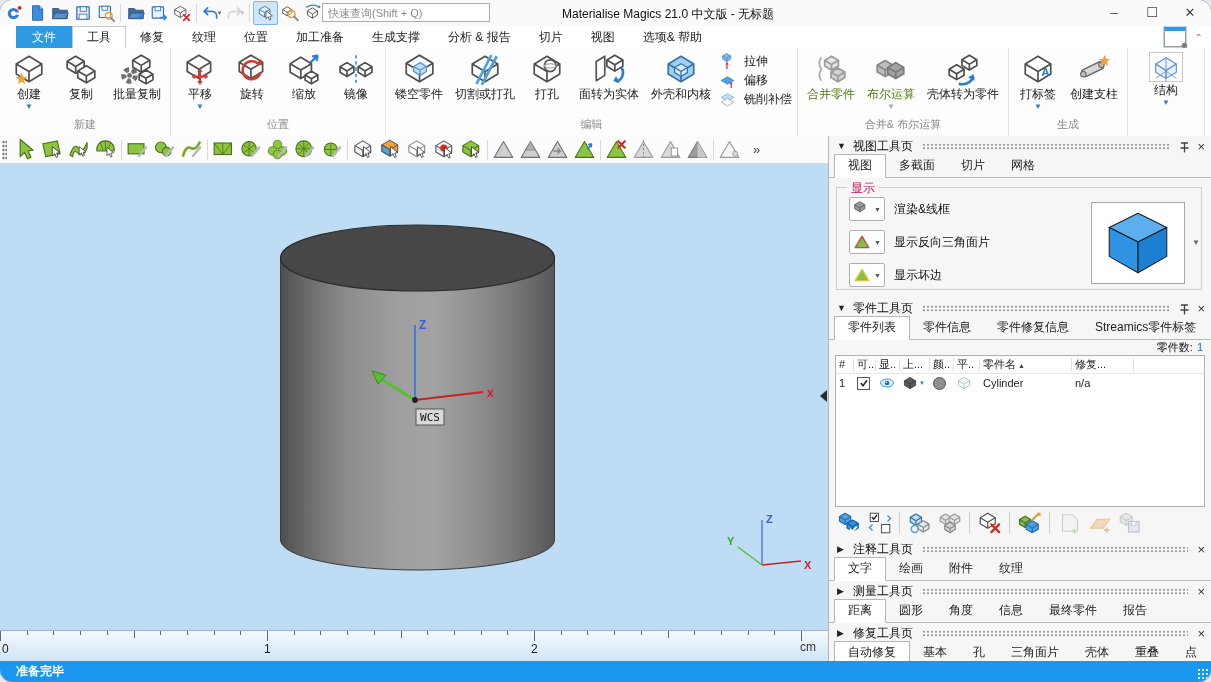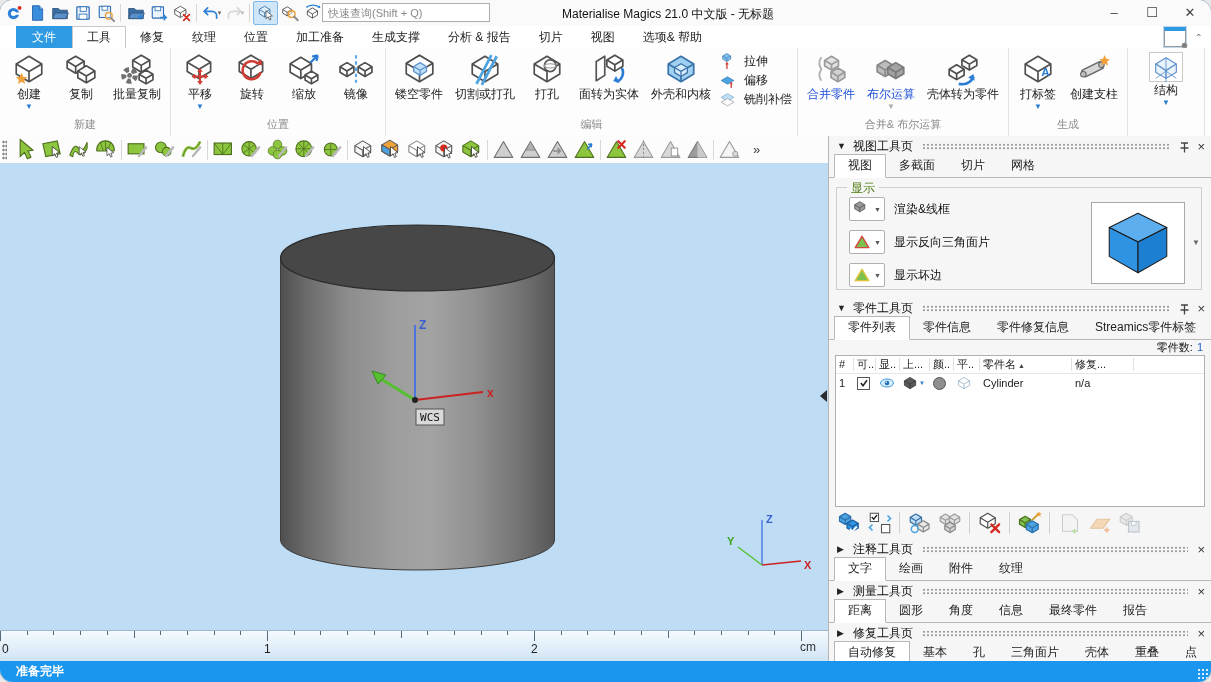--- a/index.html
+++ b/index.html
@@ -32,21 +32,21 @@
   #ribbon-collapse{color:#666;font-size:10px;transform:scaleY(.8);}
   
   #ribbon{position:absolute;top:48px;left:0;right:0;height:88px;background:#fdfdfd;border-bottom:1px solid #d5d5d5;display:flex;}
   .rgroup{display:flex;flex-direction:column;border-right:1px solid #e3e3e3;padding:1px 3px 0;}
   .rgroup-buttons{flex:1;display:flex;align-items:flex-start;}
   .rbtn{display:flex;flex-direction:column;align-items:center;padding:3px 6px 0;min-width:40px;text-align:center;}
   .rbtn .ribbon-icon{width:34px;height:34px;}
   .rbtn .lbl{font-size:12px;color:#222;margin-top:2px;white-space:nowrap;line-height:13px;}
   .rbtn.boxed .lbl{white-space:normal;width:58px;}
   .rbtn .dd{font-size:8px;line-height:8px;color:#2b7cd3;margin-top:2px;}
-  .rbtn.disabled .lbl{color:#1d4ed8;}
+  .rbtn.disabled .lbl{color:#4d7c0f;}
   .rbtn.disabled .dd{color:#aaa;}
   .rbtn.boxed .ribbon-icon{width:30px;height:26px;border:1px solid #c9c9c9;background:#fff;padding:1px;}
   .rgroup-label{text-align:center;font-size:11px;color:#8a8a8a;padding:3px 2px 4px;white-space:nowrap;}
   .rstack{display:flex;flex-direction:column;padding:4px 2px 0;}
   .srow{display:flex;gap:8px;height:19px;}
   .srow .sicon{width:17px;height:17px;}
   .srow .lbl{font-size:12px;color:#222;white-space:nowrap;}
   
   #seltoolbar{position:absolute;top:136px;left:0;width:828px;height:27px;background:#fcfcfc;border-bottom:1px solid #bfbfbf;
       display:flex;align-items:center;}
@@ -78,21 +78,21 @@
   .ph-title{font-size:12px;color:#111;white-space:nowrap;}
   .ph-dots{flex:1;height:7px;background:radial-gradient(#9a9a9a .9px,transparent 1.1px);background-size:4px 3.5px;margin:0 3px;}
   .ph-pin{width:13px;height:13px;}
   .ph-x{font-size:13px;color:#333;line-height:13px;}
   .ptabs{display:flex;align-items:flex-end;height:21px;border-bottom:1px solid #b7b7b7;padding-left:5px;position:relative;}
   .ptab{font-size:12px;color:#222;padding:2px 13px 3px;white-space:nowrap;}
   .ptab.active{background:#fff;border:1px solid #b7b7b7;border-bottom:1px solid #fff;margin-bottom:-1px;}
   
   #view-content{height:120px;position:relative;}
   #display-group{position:absolute;left:7px;right:9px;top:9px;bottom:8px;border:1px solid #cfcfcf;}
-  #display-legend{position:absolute;top:-8px;left:10px;background:#f6f6f6;padding:0 4px;font-size:12px;color:#4d7c0f;}
+  #display-legend{position:absolute;top:-8px;left:10px;background:#f6f6f6;padding:0 4px;font-size:12px;color:#be185d;}
   .opt-row{display:flex;align-items:center;gap:9px;margin:9px 0 0 12px;}
   .combo{display:inline-flex;align-items:center;border:1px solid #b0b0b0;background:#fff;height:22px;padding:0 3px;border-radius:2px;}
   .combo .ci{width:18px;height:18px;}
   .combo .ca{font-size:7px;color:#555;margin-left:3px;}
   .opt-label{font-size:12px;color:#111;}
   #orient-preview{position:absolute;right:16px;top:14px;width:92px;height:80px;background:#fff;border:1px solid #a8a8a8;display:flex;align-items:center;justify-content:center;}
   #orient-preview svg{width:74px;height:68px;}
   #preview-dd{position:absolute;right:1px;top:50px;font-size:8px;color:#666;}
   
   #parts-count-row{height:15px;text-align:right;font-size:11px;color:#111;padding-right:8px;}

